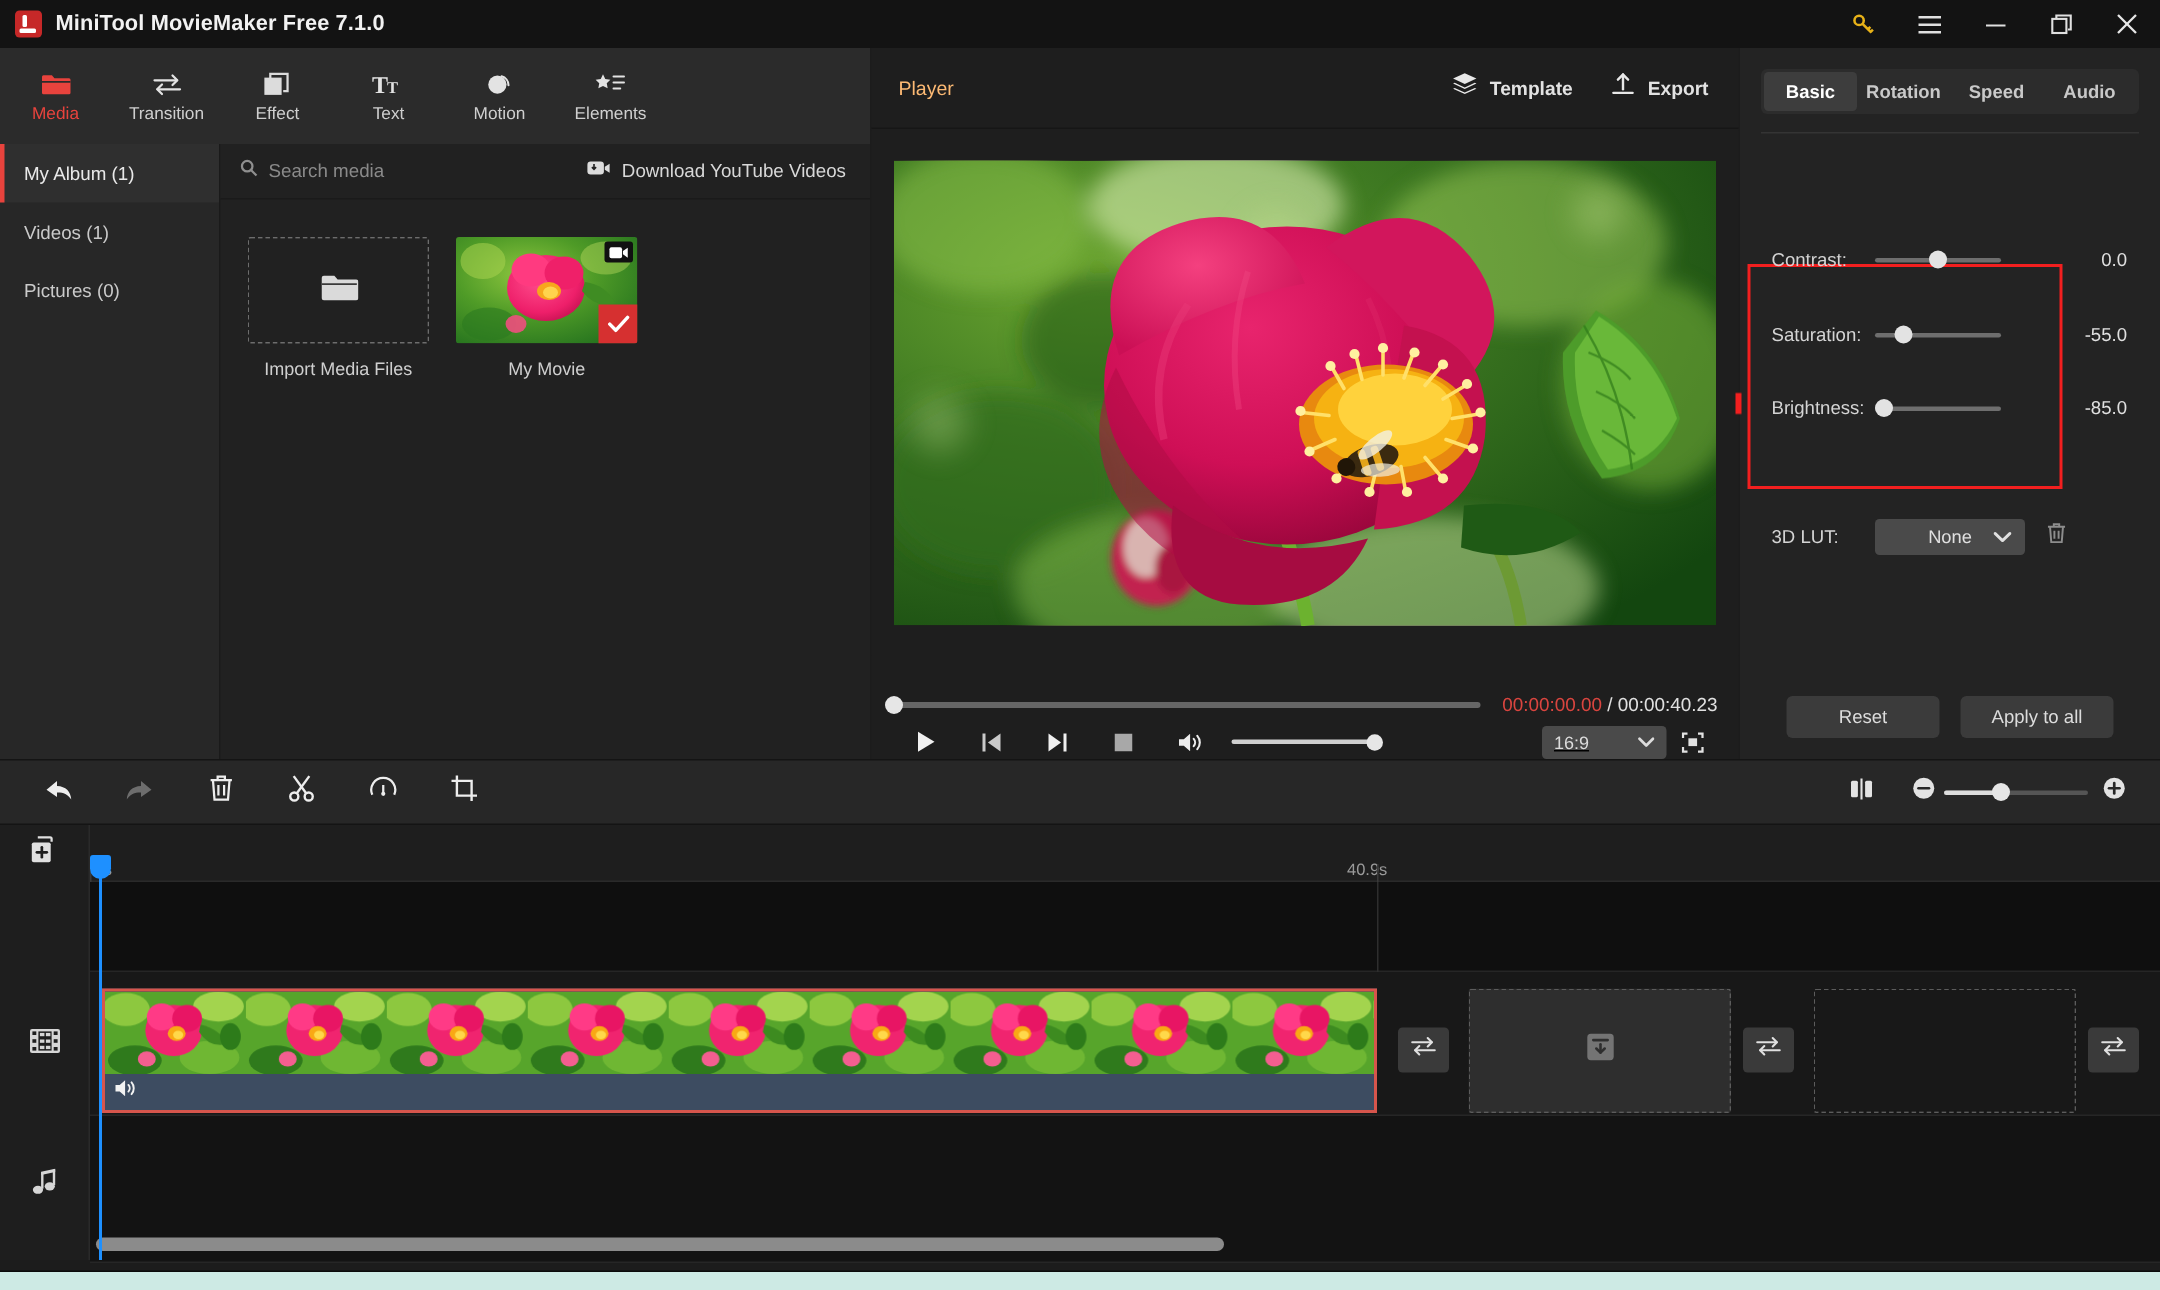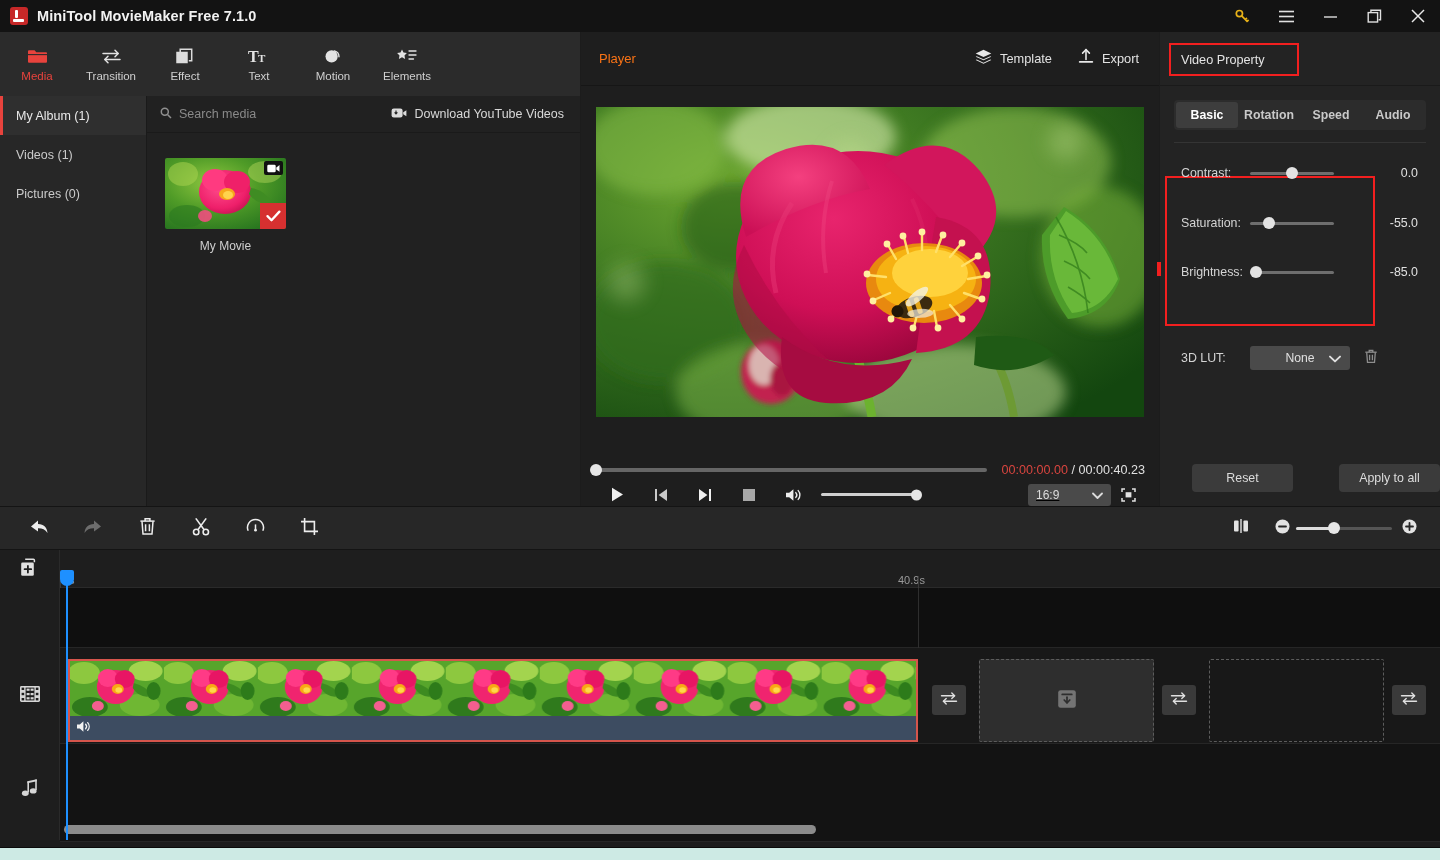--- a/index.html
+++ b/index.html
@@ -119,24 +119,24 @@
 
   
   .player {
     position: absolute; left: 581px; top: 32px; width: 578px; height: 474px;
     background: #1e1e1e;
   }
   .player-head {
     height: 54px; display: flex; align-items: center; padding: 0 0 0 18px;
     border-bottom: 1px solid #161616;
   }
-  .player-head .ttl { font-size: 13px; color: #f97316; }
+  .player-head .ttl { font-size: 13px; color: #fdba74; }
   .ph-actions { margin-left: auto; display: flex; align-items: center; gap: 26px; margin-right: 20px; }
   .ph-act { display: flex; align-items: center; gap: 8px; cursor: default; }
-  .ph-act .lb { font-size: 12.8px; color: #e2e2e2; }
+  .ph-act .lb { font-size: 12.8px; color: #e2e2e2; font-weight: bold; }
   .stage {
     position: absolute; left: 0; top: 55px; width: 578px; height: 350px;
     background: #1e1e1e;
     display: flex; align-items: center; justify-content: center;
   }
   .video-frame {
     width: 548px; height: 310px; position: relative; overflow: hidden;
     background: #1b1b1b;
   }
   .controls { position: absolute; left: 0; top: 425px; width: 578px; height: 49px; }
@@ -221,21 +221,21 @@
   .lut-sel .lb { font-size: 12.2px; color: #e0e0e0; }
   .lut-sel .cv { position: absolute; right: 9px; top: 50%; transform: translateY(-50%); }
   .lut-del { margin-left: 14px; cursor: default; display: flex; }
   .prop-footer {
     position: absolute; left: 0; bottom: 14px; width: 280px;
     display: flex; justify-content: center; gap: 14px;
   }
   .pfbtn {
     width: 102px; height: 28px; background: #3b3b3b; border-radius: 4px;
     display: flex; align-items: center; justify-content: center;
-    font-size: 12.4px; color: #dcdcdc; cursor: default; margin-left: 32px;
+    font-size: 12.4px; color: #dcdcdc; cursor: default;
   }
 
   
   .redtick {
     position: absolute; left: 1157px; top: 262px; width: 4px; height: 14px;
     background: #f21f1f;
   }
 
   
   .edtoolbar {
@@ -472,20 +472,31 @@
                 <rect x="0.6" y="1.6" width="11" height="8.8" rx="2.2" fill="#dcdcdc"></rect>
                 <path d="M12.2 5.2l3.2-2v6l-3.2-2z" fill="#dcdcdc"></path>
                 <path d="M5 3.4v3.4M3.6 5.4L5 6.9l1.4-1.5" stroke="#212121" stroke-width="1.1" fill="none"></path>
               </svg>
           </span>
           <span class="lb">Download YouTube Videos</span>
         </div>
       </div>
 
       <div class="media-grid">
+        <div class="mcell">
+          <div class="import-tile">
+            <span>
+              <svg width="26" height="21" viewBox="0 0 26 21">
+                  <path d="M1.5 4.2a1.4 1.4 0 011.4-1.4h7l2.2 2.6h12.4a1.4 1.4 0 011.4 1.4v11a1.4 1.4 0 01-1.4 1.4H2.9a1.4 1.4 0 01-1.4-1.4z" fill="#dadada"></path>
+                  <path d="M1.5 8.4h23.4" stroke="#3a3a3a" stroke-width="1.3"></path>
+                </svg>
+            </span>
+          </div>
+          <div class="cap">Import Media Files</div>
+        </div>
 
         <div class="mcell">
           <div class="thumb-tile">
             <svg width="121" height="71" viewBox="0 0 121 71" preserveAspectRatio="none">
               <defs>
                 <radialGradient id="tgbg" cx="38%" cy="35%" r="85%">
                   <stop offset="0%" stop-color="#8ec63f"></stop>
                     <stop offset="45%" stop-color="#4f9b27"></stop>
                     <stop offset="100%" stop-color="#1d6b1d"></stop>
                 </radialGradient>
@@ -760,25 +771,20 @@
                 <path d="M4 13H1v-3"></path>
                 <rect x="4.6" y="4.2" width="5.8" height="5.2" fill="#e2e2e2" stroke="none"></rect>
               </g>
             </svg>
         </div>
       </div>
     </div>
   </div>
 
   <div class="prop">
-    <div class="prop-head">
-      <div class="prop-title-box">
-        <span class="lb">Video Property</span>
-      </div>
-    </div>
 
     <div class="tabs">
       <div class="tab active">Basic</div>
       <div class="tab">Rotation</div>
       <div class="tab">Speed</div>
       <div class="tab">Audio</div>
     </div>
     <div class="divider"></div>
 
     <div class="sliders-box"></div>

